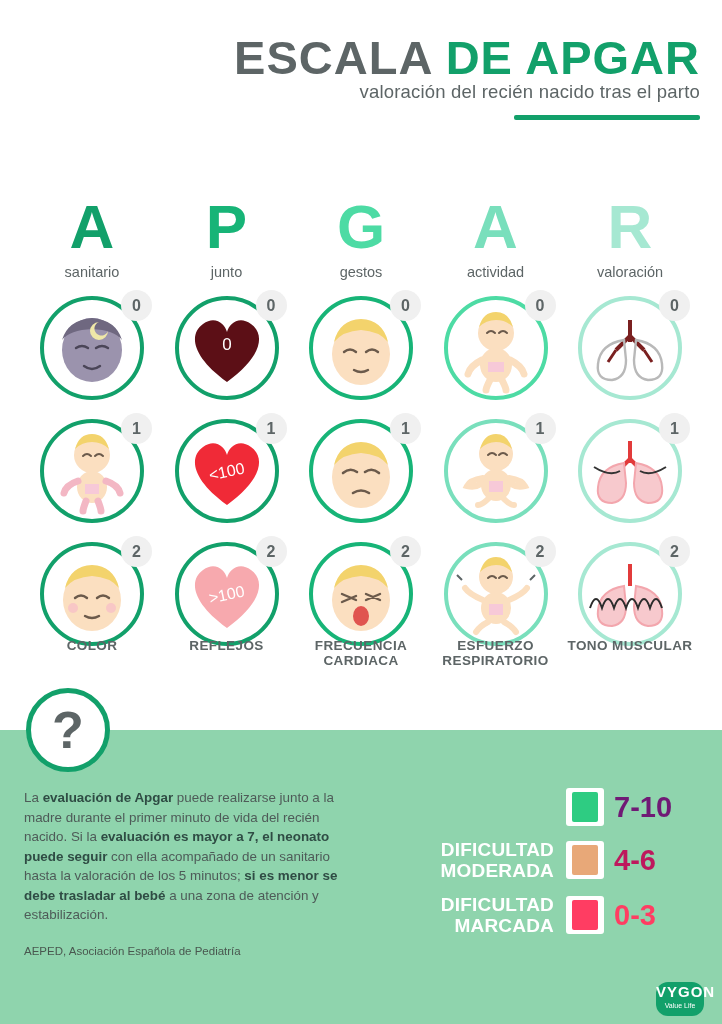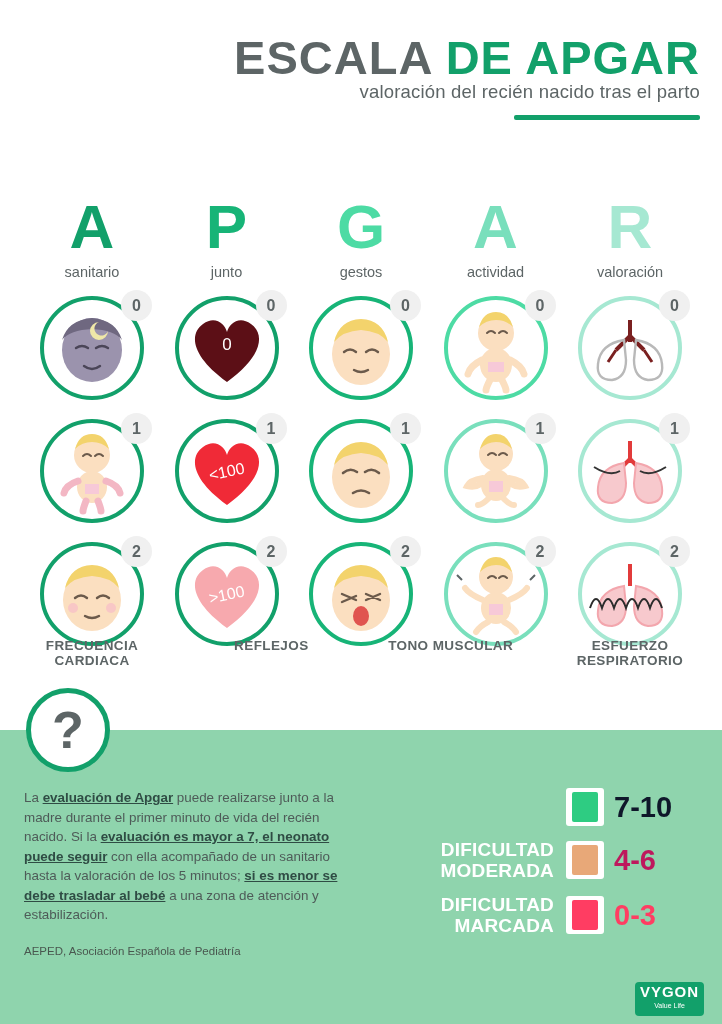--- a/index.html
+++ b/index.html
@@ -74,41 +74,41 @@
   .footer-inner{position:relative;width:100%;height:100%;}
   .qmark{
     position:absolute;left:26px;top:-42px;width:84px;height:84px;border-radius:50%;
     background:#ffffff;border:5px solid #12a06a;box-sizing:border-box;
     display:flex;align-items:center;justify-content:center;
     color:#5d6566;font-size:52px;font-weight:bold;line-height:1;
   }
   .footer-note{
     position:absolute;left:24px;top:58px;width:330px;color:#4e5b58;font-size:13.4px;line-height:19.5px;
   }
-  .footer-note b{color:#2f4c44;text-decoration:underline;}
+  .footer-note b{color:#2f4c44;}
   .footer-source{
     position:absolute;left:24px;top:215px;width:340px;font-size:11.5px;color:#49574f;
   }
   .legend{
     position:absolute;right:24px;top:58px;width:320px;
   }
   .legend-row{display:flex;align-items:center;justify-content:flex-end;margin-bottom:13px;}
   .legend-label{
     text-align:right;color:#ffffff;font-size:19px;font-weight:bold;line-height:21px;letter-spacing:.2px;
     margin-right:12px;
   }
   .legend-chip{
     width:38px;height:38px;background:#ffffff;border-radius:3px;
     display:flex;align-items:center;justify-content:center;margin-right:10px;
   }
   .legend-chip i{display:block;width:26px;height:30px;border-radius:2px;}
   .legend-val{font-size:29px;font-weight:bold;width:84px;text-align:left;}
 
   .vygon{
-    position:absolute;right:18px;bottom:8px;width:69px;height:34px;border-radius:4px;
+    position:absolute;right:18px;bottom:8px;width:48px;height:34px;border-radius:12px;
     background:#12a06a;color:#ffffff;text-align:center;
   }
   .vygon .v1{font-size:15px;font-weight:bold;letter-spacing:1px;line-height:20px;}
   .vygon .v2{font-size:7px;line-height:8px;}
 </style>
 </head>
 <body>
 
 <div class="page">
 
@@ -393,39 +393,40 @@
             </svg>
           </div>
           <div class="score">2</div>
         </div>
       </div>
 
     </div>
   </div>
 
   <div class="bottom-labels">
+    <div class="bl">COLOR</div>
+    <div class="bl">REFLEJOS</div>
     <div class="bl">FRECUENCIA CARDIACA</div>
-    <div class="bl">REFLEJOS</div>
+    <div class="bl">ESFUERZO RESPIRATORIO</div>
     <div class="bl">TONO MUSCULAR</div>
-    <div class="bl">ESFUERZO RESPIRATORIO</div>
   </div>
 
   <div class="footer">
     <div class="footer-inner">
       <div class="qmark">?</div>
 
       <div class="footer-note"><span>La </span><b>evaluación de Apgar</b><span> puede realizarse junto a la madre durante el primer minuto de vida del recién nacido. Si la </span><b>evaluación es mayor a 7, el neonato puede seguir</b><span> con ella acompañado de un sanitario hasta la valoración de los 5 minutos; </span><b>si es menor se debe trasladar al bebé</b><span> a una zona de atención y estabilización.</span></div>
       <div class="footer-source">AEPED, Asociación Española de Pediatría</div>
 
       <div class="legend">
         <div class="legend-row">
           <div class="legend-chip">
               <i style="background:#2ecc82"></i>
             </div>
-          <div class="legend-val" style="color:#0f172a">7-10</div>
+          <div class="legend-val" style="color:#701a75">7-10</div>
         </div>
         <div class="legend-row">
           <div class="legend-label">DIFICULTAD<br>MODERADA</div>
           <div class="legend-chip">
               <i style="background:#e8a878"></i>
             </div>
           <div class="legend-val" style="color:#be185d">4-6</div>
         </div>
         <div class="legend-row">
           <div class="legend-label">DIFICULTAD<br>MARCADA</div>

